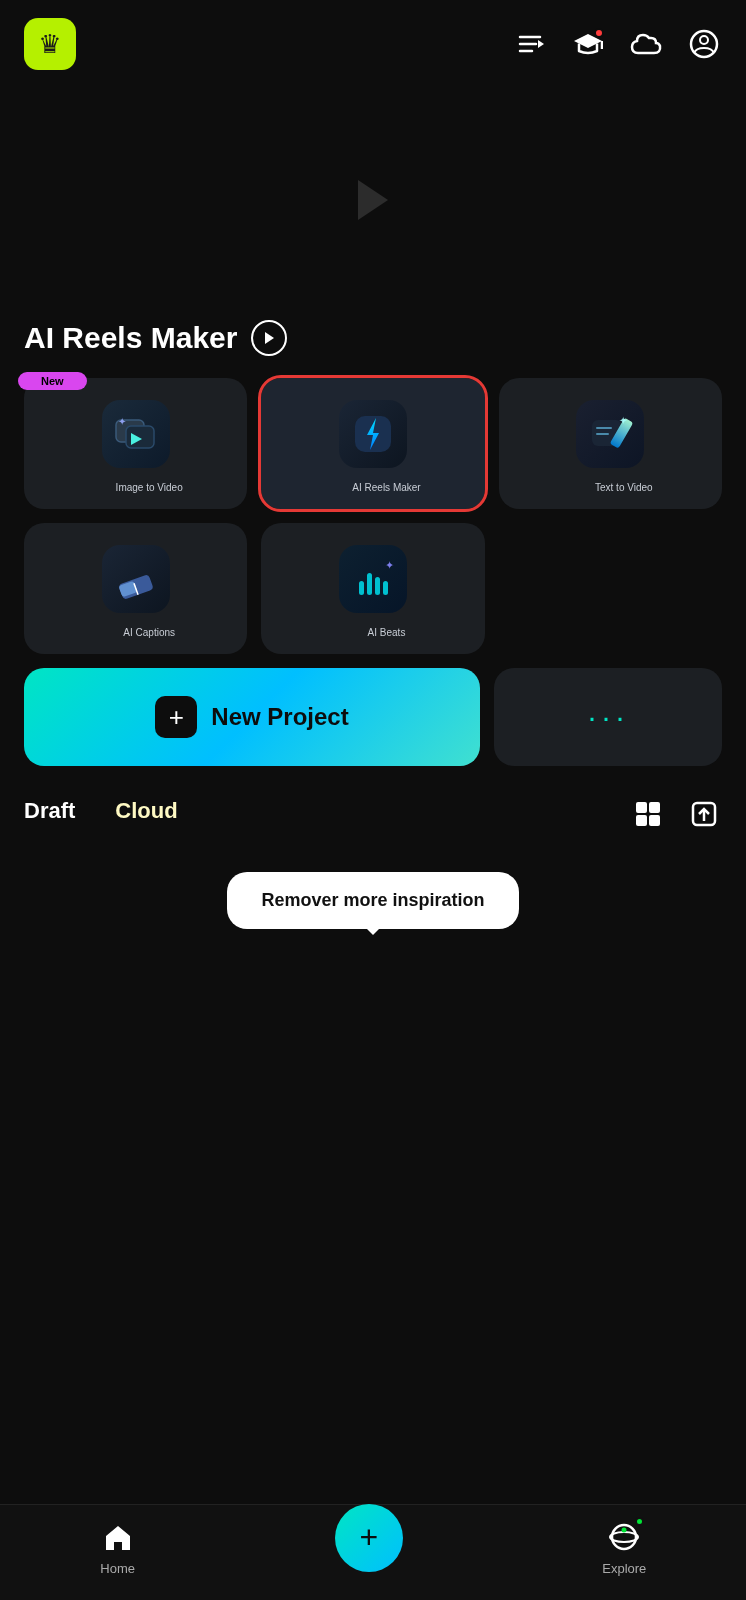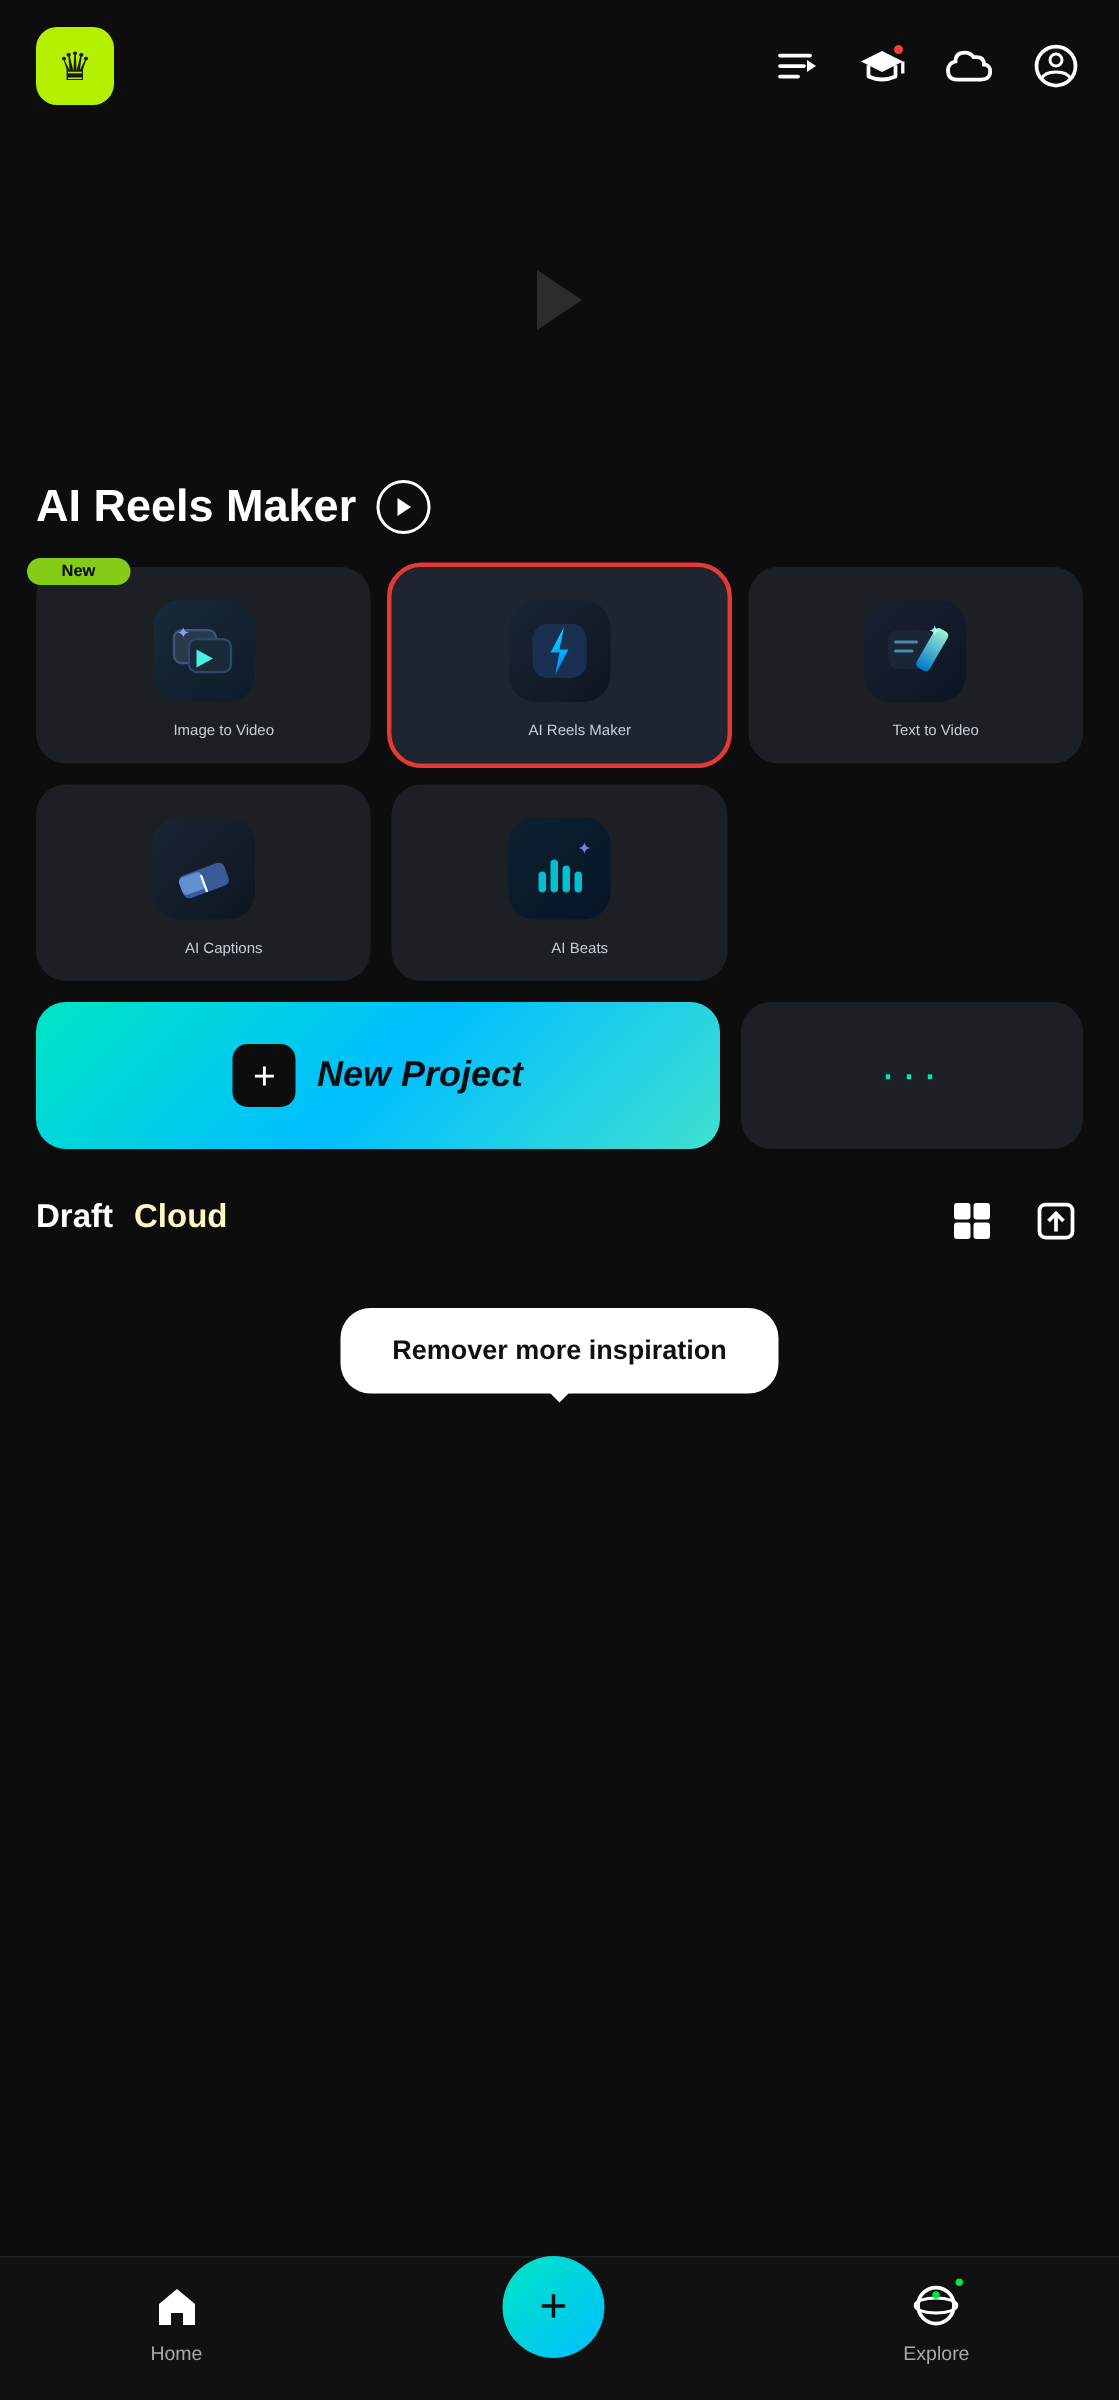--- a/index.html
+++ b/index.html
@@ -141,21 +141,21 @@
       font-size: 10px;
       color: #c8cdd5;
       text-align: right;
       font-weight: 500;
       margin-left: 27px;
     }
     .new-badge {
       position: absolute;
       top: -6px;
       left: -6px;
-      background: #84cc16;
+      background: #d946ef;
       color: #000;
       font-size: 11px;
       font-weight: 800;
       padding: 3px 23px;
       border-radius: 20px;
       z-index: 10;
     }
 
     
     .icon-image-video {
@@ -204,21 +204,20 @@
       align-items: center;
       justify-content: center;
       font-size: 26px;
       color: #fff;
       font-weight: 300;
     }
     .new-project-text {
       font-size: 24px;
       font-weight: 800;
       color: #0d0d0d;
-      font-style: italic;
     }
     .more-btn {
       background: #1c1f23;
       border-radius: 20px;
       display: flex;
       align-items: center;
       justify-content: center;
       cursor: pointer;
     }
     .dots {
@@ -230,21 +229,21 @@
     
     .tabs-row {
       display: flex;
       justify-content: space-between;
       align-items: center;
       padding: 0 24px;
       margin-bottom: 40px;
     }
     .tabs-left {
       display: flex;
-      gap: 14px;
+      gap: 40px;
     }
     .tab {
       font-size: 22px;
       font-weight: 700;
       color: #fef9c3;
       cursor: pointer;
       padding-bottom: 6px;
     }
     .tab.active {
       color: #fff;

